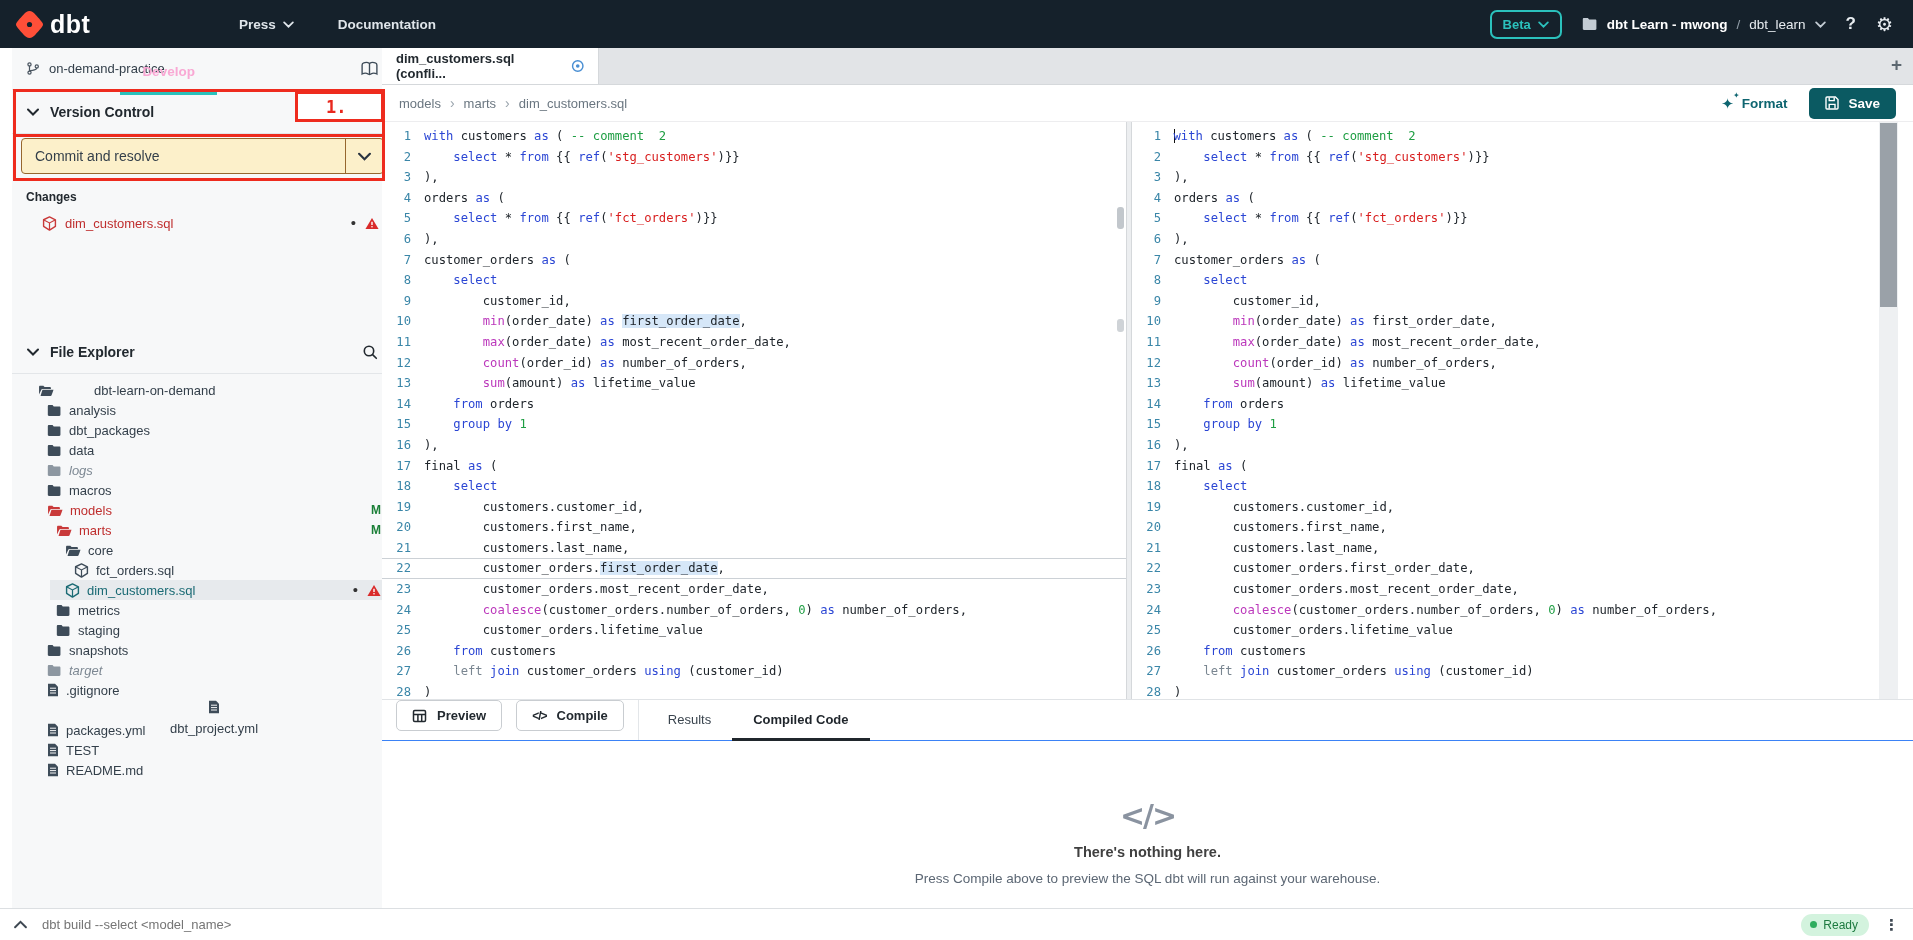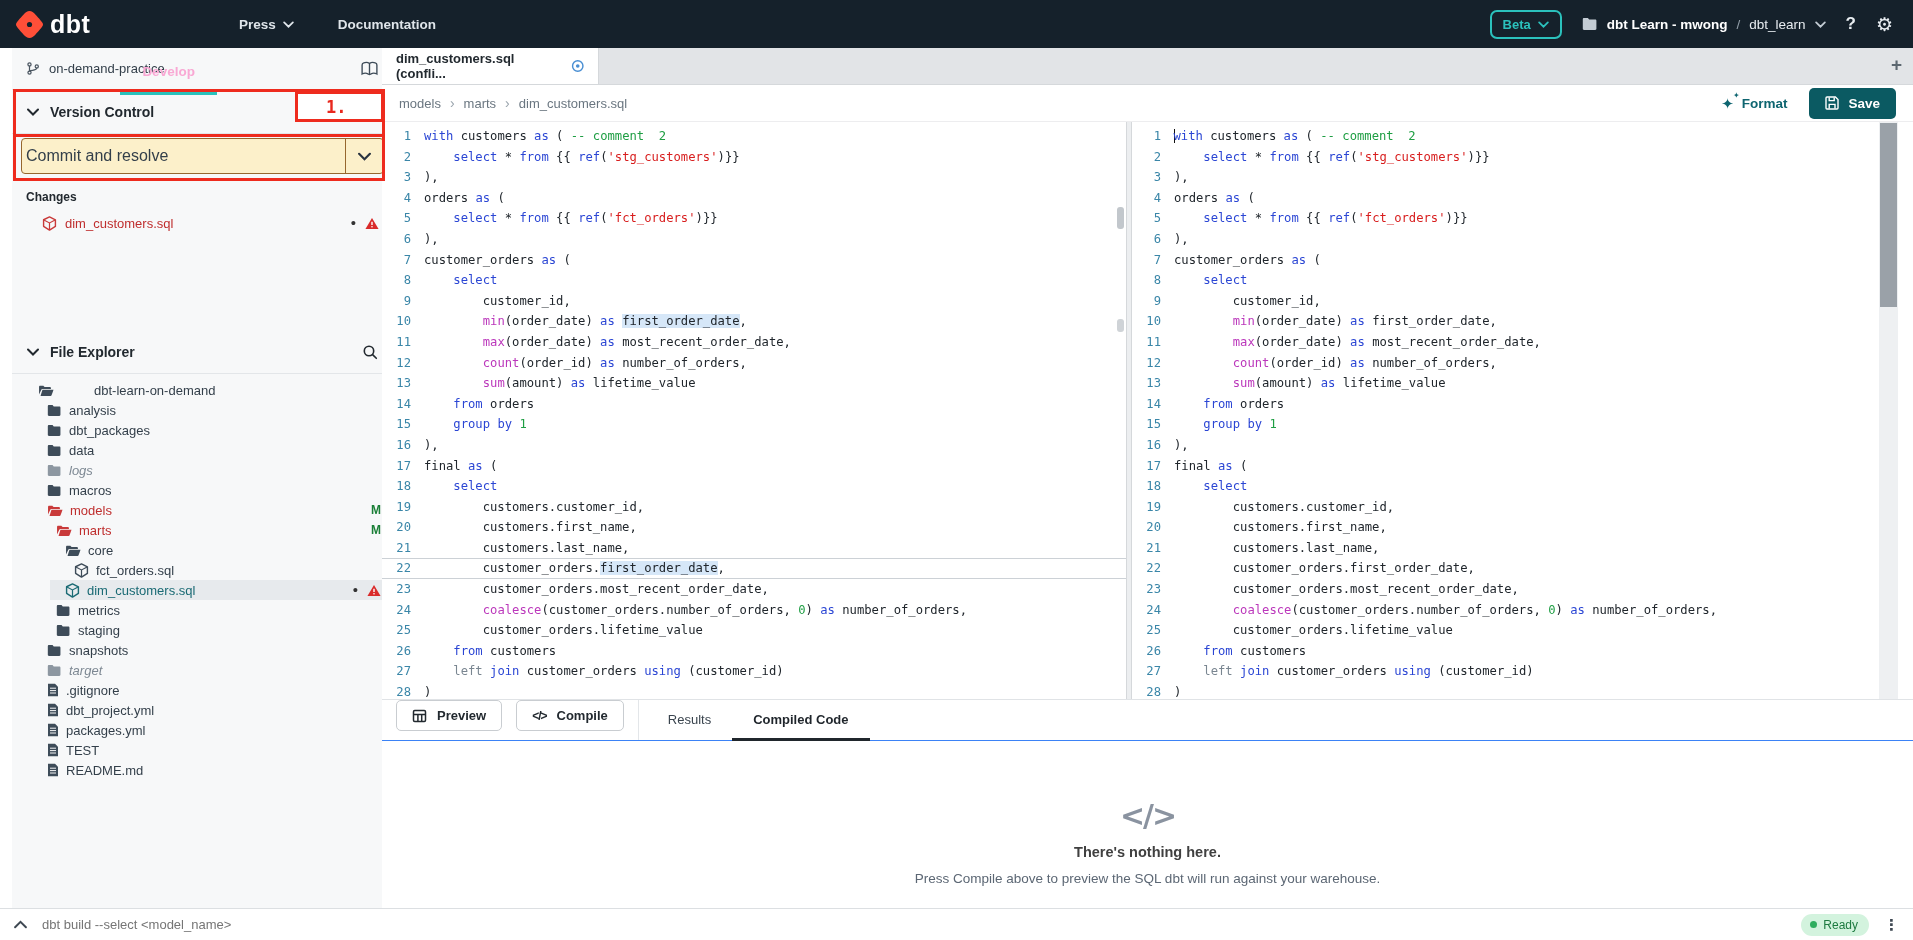--- a/index.html
+++ b/index.html
@@ -21,21 +21,21 @@
   .icon-btn { color:#e8edf1; font-size:17px; font-weight:bold; cursor:pointer; }
 
   
   .sidebar { position:absolute; top:48px; left:12px; width:382px; bottom:32px; background:#f7f8f9; border-right:1px solid #dfe2e5; }
   .branch-row { height:42px; display:flex; align-items:center; gap:9px; padding:0 14px; border-bottom:1px solid #e3e6e9; color:#333f4a; font-size:13px; cursor:pointer; }
   .branch-row .sp { flex:1; }
   .section-header { height:44px; display:flex; align-items:center; gap:11px; padding:0 15px; font-weight:bold; font-size:14px; color:#22292f; border-bottom:1px solid #e3e6e9; cursor:pointer; }
   .section-header .sp { flex:1; }
   .commit-row { height:44px; display:flex; align-items:center; padding:4px 9px; }
   .split-btn { flex:1; display:flex; height:36px; background:#fcf0ca; border:1px solid #96672e; border-radius:4px; overflow:hidden; cursor:pointer; }
-  .split-main { flex:1; display:flex; align-items:center; padding-left:4px; font-size:16px; color:#333f4a; }
+  .split-main { flex:1; display:flex; align-items:center; padding-left:13px; font-size:14px; color:#333f4a; }
   .split-caret { width:38px; display:flex; align-items:center; justify-content:center; border-left:1px solid #96672e; color:#2a3440; }
   .changes-title { padding:12px 14px 6px 14px; font-size:12px; font-weight:bold; color:#22292f; }
   .change-item { height:26px; display:flex; align-items:center; gap:8px; padding:0 14px 0 30px; font-size:13px; color:#bf2e2e; cursor:pointer; }
   .row-end { margin-left:auto; display:flex; align-items:center; gap:9px; }
   .dot { color:#333; font-size:15px; line-height:0; }
 
   .file-explorer-header { position:absolute; top:282px; left:0; right:0; }
   .tree { position:absolute; top:332px; left:0; right:0; font-size:13px; color:#333f4a; }
   .tree-row { height:20px; display:flex; align-items:center; gap:7px; position:relative; cursor:pointer; padding-right:12px; }
   .tree-row .label {}
@@ -345,21 +345,21 @@
         </svg>
         <span class="label">target</span>
       </div>
       <div class="tree-row" style="padding-left: 35px;">
         <svg class="node-icon" width="12" height="14" viewBox="0 0 12 14" style="color:#3e4c59">
           <path d="M1 .8h7l3 3v9.4H1z" fill="currentColor"></path>
           <path d="M3 5.2h6M3 7.6h6M3 10h6" stroke="#f7f8f9" stroke-width="1"></path>
         </svg>
         <span class="label">.gitignore</span>
       </div>
-      <div class="tree-row" style="padding-left: 35px;">
+      <div class="tree-row" style="padding-left: 35px; flex-direction: column;">
         <svg class="node-icon" width="12" height="14" viewBox="0 0 12 14" style="color:#3e4c59">
           <path d="M1 .8h7l3 3v9.4H1z" fill="currentColor"></path>
           <path d="M3 5.2h6M3 7.6h6M3 10h6" stroke="#f7f8f9" stroke-width="1"></path>
         </svg>
         <span class="label">dbt_project.yml</span>
       </div>
       <div class="tree-row" style="padding-left: 35px;">
         <svg class="node-icon" width="12" height="14" viewBox="0 0 12 14" style="color:#3e4c59">
           <path d="M1 .8h7l3 3v9.4H1z" fill="currentColor"></path>
           <path d="M3 5.2h6M3 7.6h6M3 10h6" stroke="#f7f8f9" stroke-width="1"></path>

